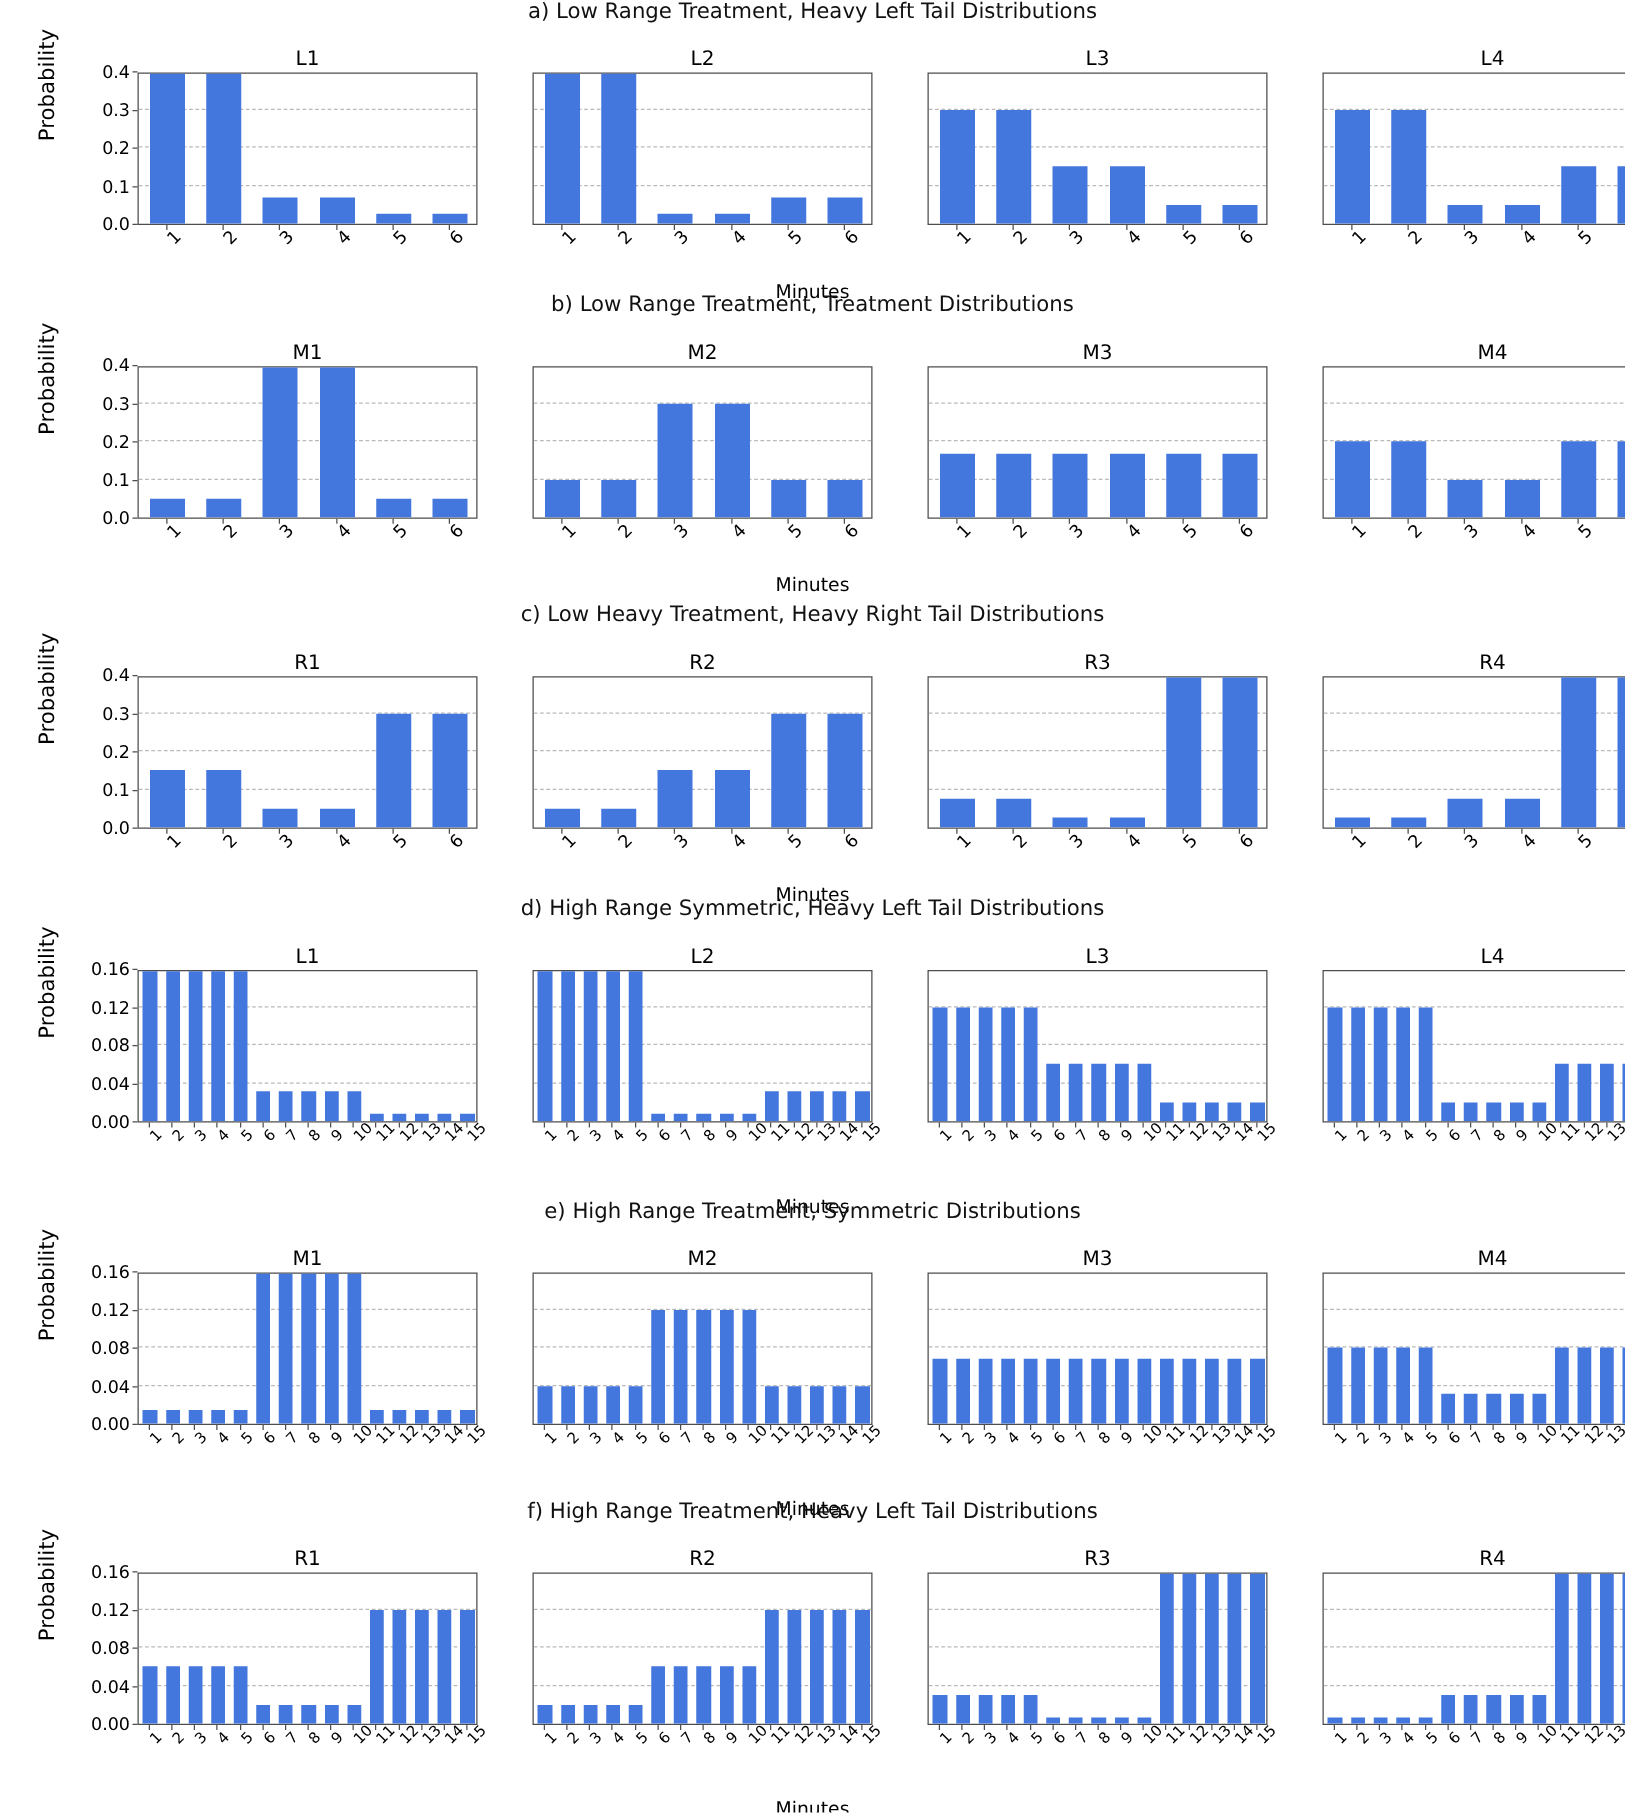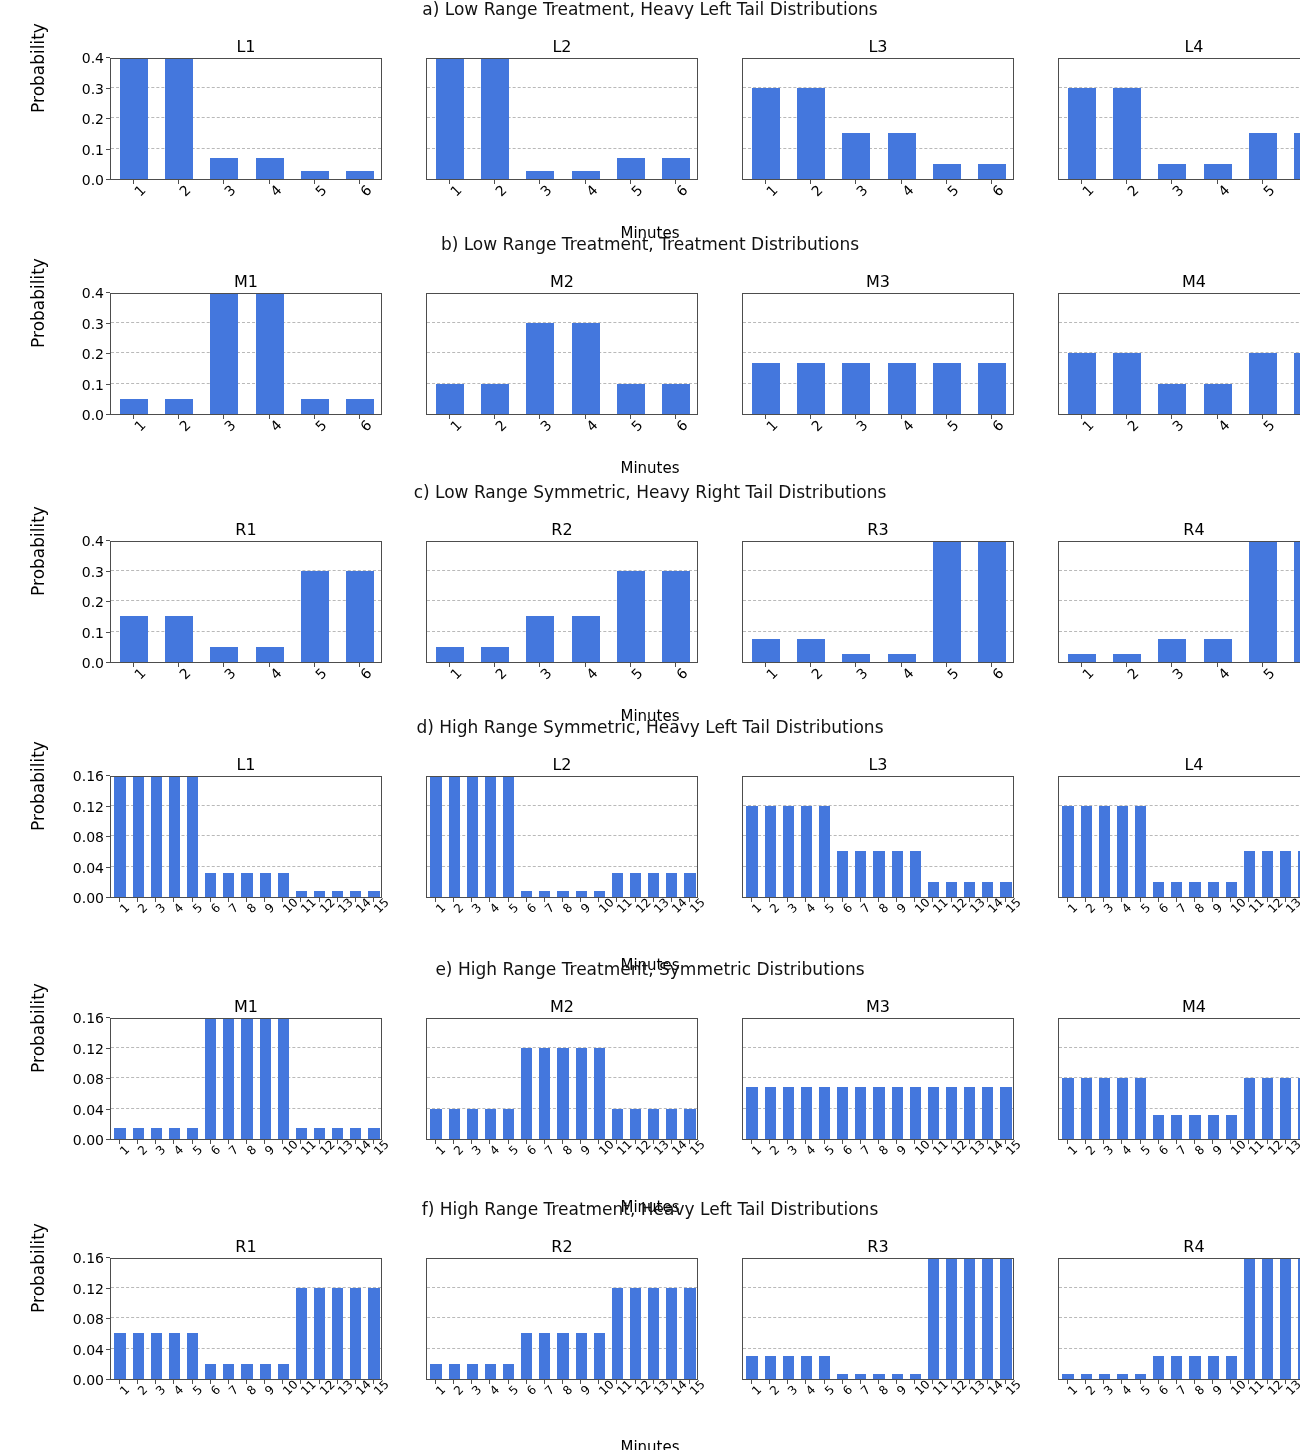--- a/index.html
+++ b/index.html
@@ -332,21 +332,21 @@
           <div style="position: absolute; left: 113.333px; top: 122px; height: 4px; border-left: 1px solid rgb(77, 77, 77);"></div>
           <div class="xtick" style="position: absolute; left: 156.667px; top: 126px; font-size: 14px;">4</div>
           <div style="position: absolute; left: 158.667px; top: 122px; height: 4px; border-left: 1px solid rgb(77, 77, 77);"></div>
           <div class="xtick" style="position: absolute; left: 202px; top: 126px; font-size: 14px;">5</div>
           <div style="position: absolute; left: 204px; top: 122px; height: 4px; border-left: 1px solid rgb(77, 77, 77);"></div>
         </div>
       </div>
       <div style="position: absolute; left: 0px; top: 224px; width: 1300px; text-align: center; font-size: 15px;">Minutes</div>
     </div>
     <div class="panel-block" style="position: absolute; left: 0px; top: 483px; width: 1300px;">
-      <div class="panel-caption" style="position: absolute; left: 0px; top: 0px; width: 1300px;">c) Low Range Symmetric, Heavy Right Tail Distributions</div>
+      <div class="panel-caption" style="position: absolute; left: 0px; top: 0px; width: 1300px;">c) Low Heavy Treatment, Heavy Right Tail Distributions</div>
       <div style="position: absolute; left: 26px; top: 58px; width: 122px; font-size: 17px; text-align: center; transform-origin: center center; transform: rotate(-90deg) translate(0px, 0px); margin-left: -49px; white-space: nowrap;">Probability</div>
       <div class="subplot" style="position: absolute; left: 110px; top: 38px; width: 272px;">
         <div class="subplot-title">R1</div>
         <div class="plot-area" style="width: 272px; height: 122px; position: relative;">
           <div class="axes">
             <div class="gridline" style="bottom: 30.5px;"></div>
             <div class="gridline" style="bottom: 61px;"></div>
             <div class="gridline" style="bottom: 91.5px;"></div>
             <div class="bar" style="left: 8.61333px; width: 28.1067px; height: 45.75px; background: rgb(68, 119, 221);"></div>
             <div class="bar" style="left: 53.9467px; width: 28.1067px; height: 45.75px; background: rgb(68, 119, 221);"></div>

